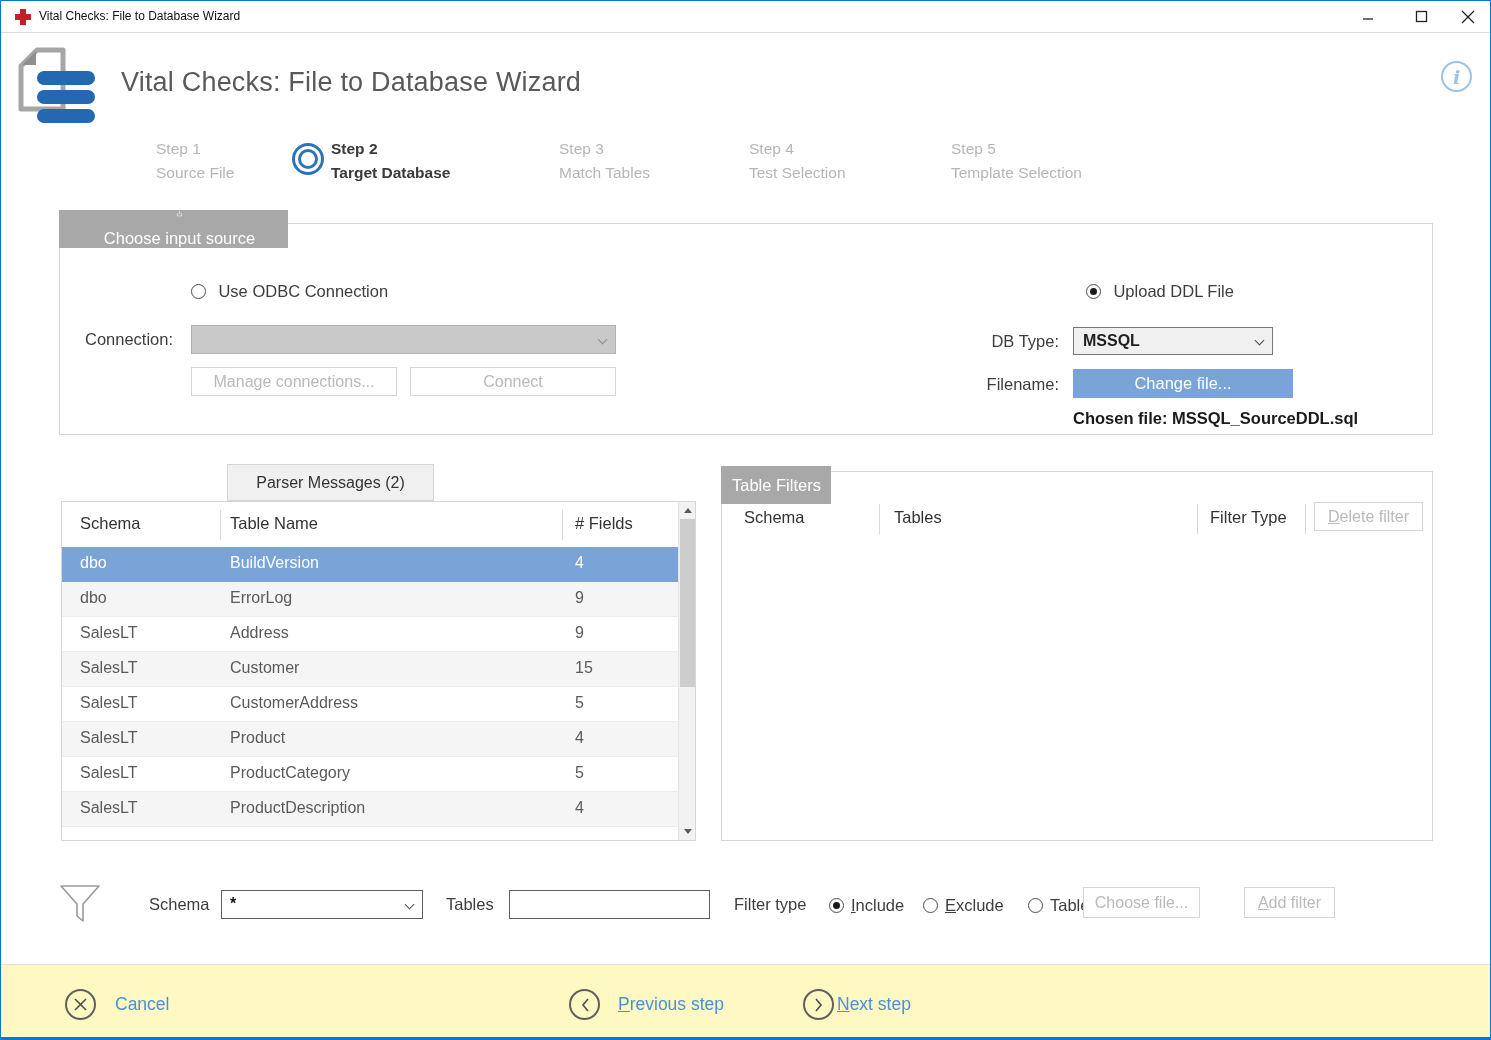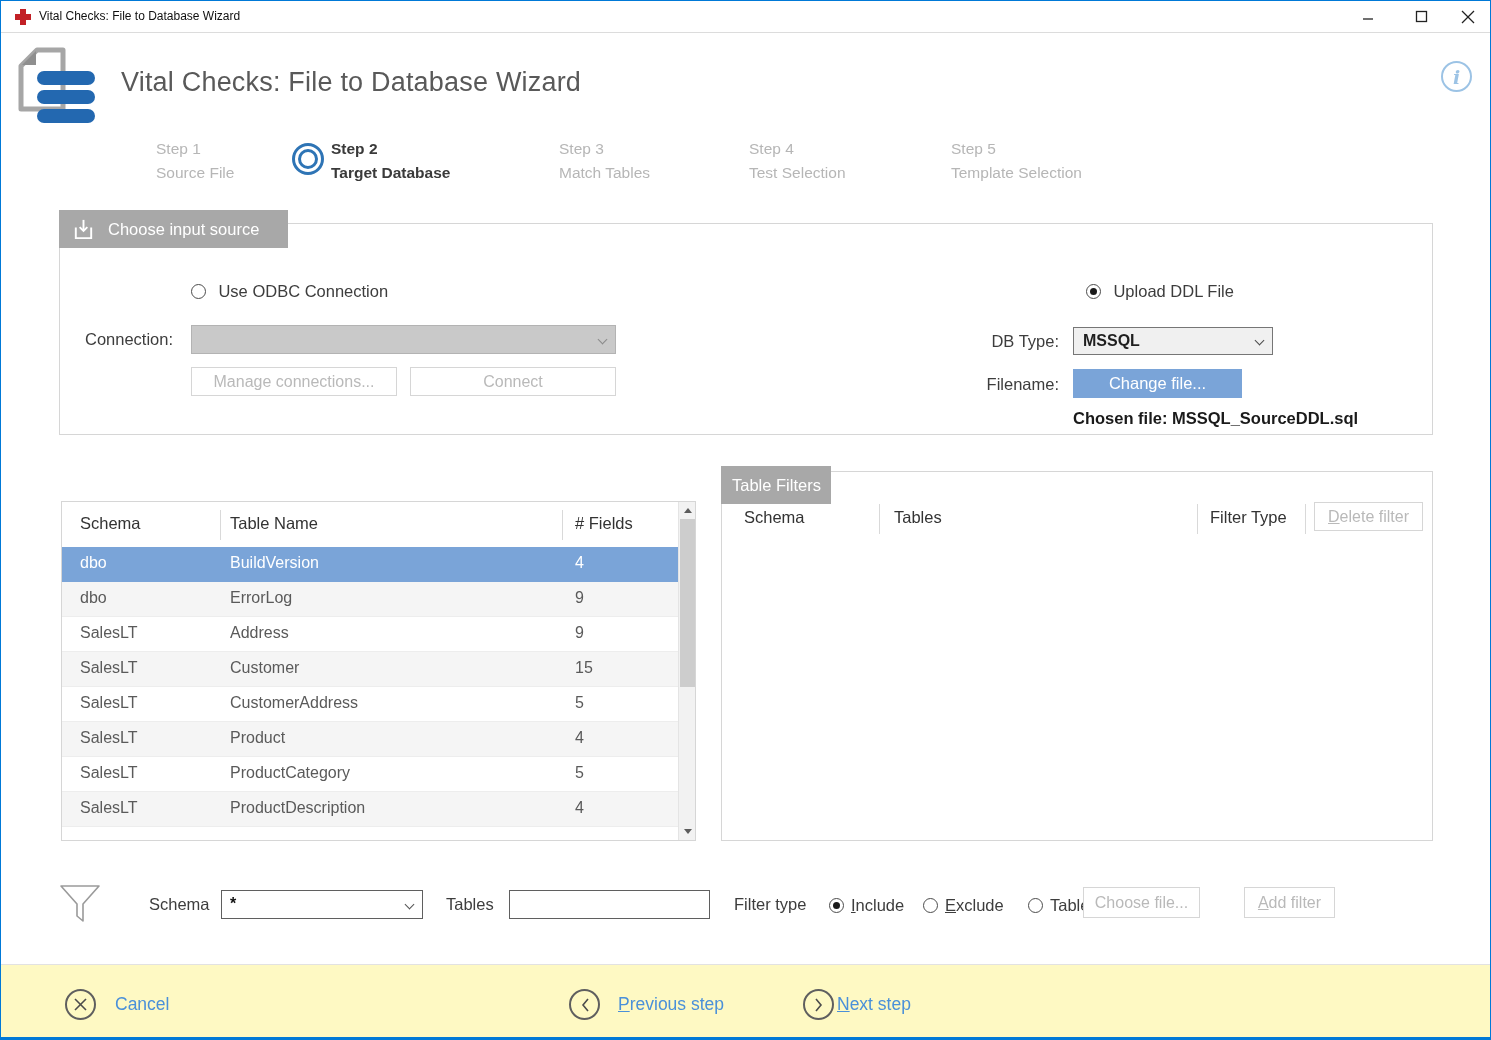--- a/index.html
+++ b/index.html
@@ -26,21 +26,21 @@
 
   
   .step { position:absolute; top:136px; font-size:15.5px; color:#b6b6b6; line-height:24px; }
   .step.active { color:#3a3a3a; font-weight:bold; }
   .step-circle { position:absolute; left:291px; top:142px; width:32px; height:32px; border:3px solid #2e74b5; border-radius:50%; }
   .step-circle .inner { width:20px; height:20px; margin:3px; border:3px solid #2e74b5; border-radius:50%; }
 
   
   .src-panel { position:absolute; left:58px; top:222px; width:1374px; height:212px; border:1px solid #d6d6d6; background:#fff; }
   .badge { position:absolute; background:#a8a8a8; color:#fff; font-size:16.5px; display:flex; align-items:center; z-index:5; }
-  .badge-src { left:58px; top:209px; width:229px; height:38px; padding-left:12px; gap:12px; }
+  .badge-src { left:58px; top:209px; width:229px; height:38px; padding-left:12px; gap:12px;flex-direction:column; }
   .radio { display:inline-block; width:15px; height:15px; border:1px solid #4c4c4c; border-radius:50%; background:#fff; position:relative; vertical-align:-2px; }
   .radio.checked::after { content:""; position:absolute; left:3px; top:3px; width:7px; height:7px; border-radius:50%; background:#1a1a1a; }
   .lbl { font-size:16.5px; color:#3d3d3d; }
   .field-row { position:absolute; }
   .ddl { border:1px solid #b3b3b3; background:#c9c9c9; position:relative; }
   .chev { position:absolute; right:9px; top:10px; width:7px; height:7px; border-right:1.6px solid #8b8b8b; border-bottom:1.6px solid #8b8b8b; transform:rotate(45deg); }
   .btn-disabled { background:#fff; border:1px solid #d6d6d6; color:#b9b9b9; font-size:16px; display:flex; align-items:center; justify-content:center; }
   .select-box { background:#f0f0f0; border:1px solid #767676; font-size:16px; font-weight:bold; color:#1f1f1f;
                 display:flex; align-items:center; padding-left:9px; position:relative; }
   .select-box .chev { border-color:#4c4c4c; }
@@ -179,25 +179,28 @@
   <div class="btn-disabled" style="position:absolute; left:409px; top:366px; width:206px; height:29px;">
     <span>Connect</span>
   </div>
 
   <div class="fbar-label" style="left:930px; top:331px; width:128px; text-align:right;">DB Type:</div>
   <div class="select-box" style="position:absolute; left:1072px; top:326px; width:200px; height:28px;">
     <span>MSSQL</span>
     <span class="chev" style="top:9px;"></span>
   </div>
   <div class="fbar-label" style="left:930px; top:374px; width:128px; text-align:right;">Filename:</div>
-  <div class="btn-blue" style="position:absolute; left:1072px; top:368px; width:169px; height:29px;">
+  <div class="btn-blue" style="position:absolute; left:1072px; top:368px; width:220px; height:29px;">
     <span>Change file...</span>
   </div>
   <div class="chosen-file">Chosen file: MSSQL_SourceDDL.sql</div>
 
+  <div class="tab inactive">
+      <span>Parser Messages (2)</span>
+    </div>
 
   <div class="tbl-wrap">
     <div class="tbl-head">
       <span class="h" style="left:18px;">Schema</span>
       <span class="h" style="left:168px;">Table Name</span>
       <span class="h" style="left:513px;"># Fields</span>
       <div class="vsep" style="left:158px; top:8px; height:30px;"></div>
       <div class="vsep" style="left:500px; top:8px; height:30px;"></div>
     </div>
     <div>

